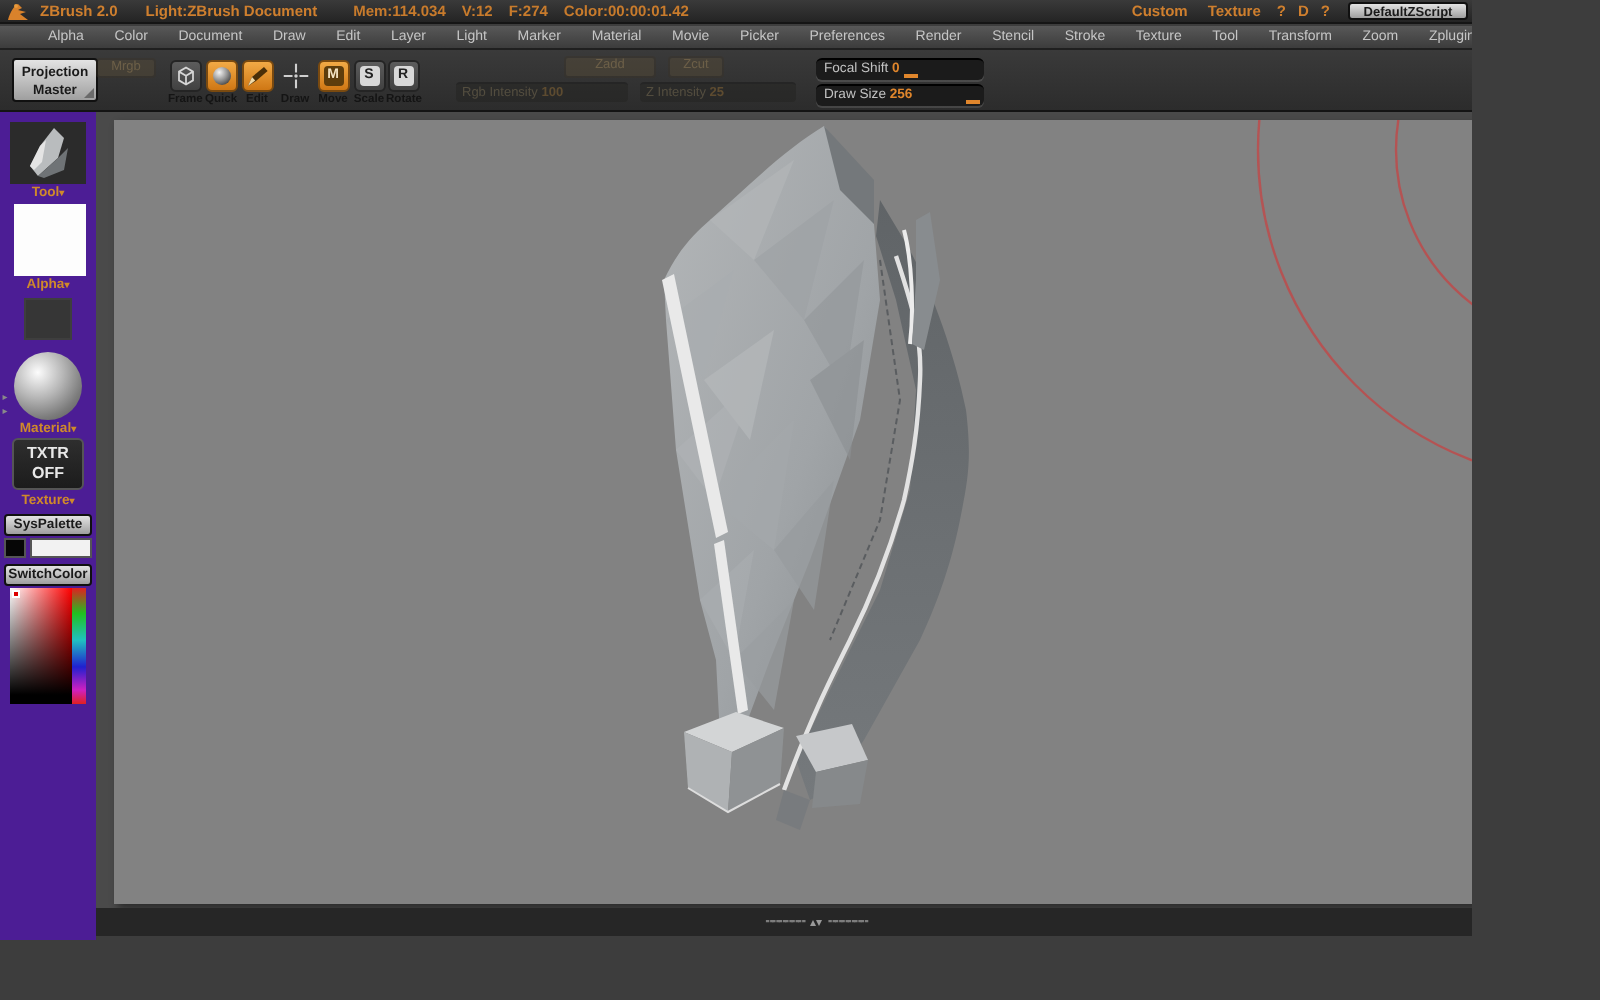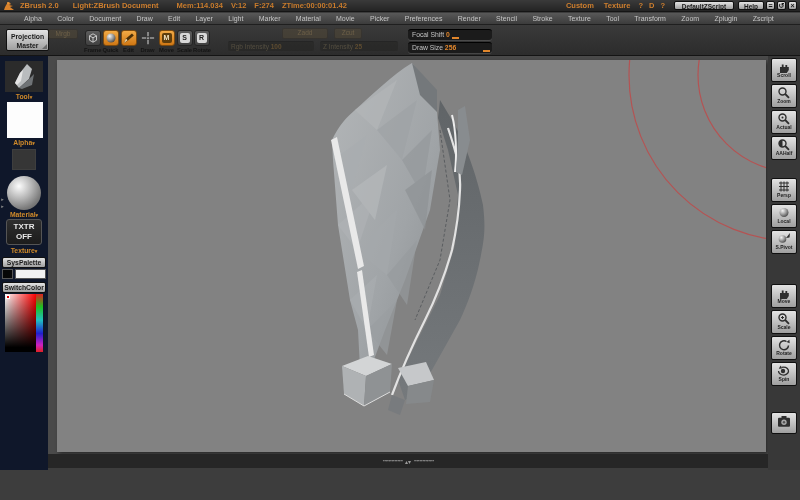--- a/index.html
+++ b/index.html
@@ -1,18 +1,18 @@
 <!DOCTYPE html>
 <html><head>
 <meta charset="utf-8">
 <style>
   * { margin:0; padding:0; box-sizing:border-box; }
   html,body { width:800px; height:500px; }
   body { font-family:"Liberation Sans", sans-serif; background:#3d3d3d; overflow:hidden; }
-  #app { position:relative; width:800px; height:500px; background:#3d3d3d; overflow:hidden; }
+  #app { position:relative; width:736px; height:500px; background:#3d3d3d; overflow:hidden; }
 
   
   .titlebar { position:absolute; left:0; top:0; width:800px; height:12px;
     background:linear-gradient(#3a3a3a,#242424); border-bottom:1px solid #151515;
     display:flex; align-items:center; font-size:7.5px; font-weight:bold; color:#cf7f2e; }
   .titlebar .logo { width:13px; height:10px; margin:0 4px 0 3px; }
   .t-app { margin-right:14px; }
   .t-doc { margin-right:18px; }
   .t-stat { margin-right:8px; color:#c87b2c; }
   .t-right { margin-left:auto; display:flex; }
@@ -54,21 +54,21 @@
   .letter-chip { width:10px; height:10px; border-radius:2px; background:#d8d8d8;
     color:#222; font-size:7px; font-weight:bold; line-height:10px; text-align:center; }
   .letter-chip.dark { background:#5e3d0c; color:#f3e3c3; }
   .sld { position:absolute; left:408px; width:84px; height:11px; background:#1b1b1b;
     border-radius:3px; border-top:1px solid #000; box-shadow:0 1px 0 rgba(255,255,255,.12);
     color:#c2c2c2; font-size:6.8px; padding:1px 4px 0; white-space:nowrap; }
   .sld .val { color:#e0862c; font-weight:bold; }
   .sld .mark { position:absolute; bottom:1px; width:7px; height:2px; background:#e0862c; }
 
   
-  .ltray { position:absolute; left:0; top:56px; width:48px; height:414px; background:#0f172a; }
+  .ltray { position:absolute; left:0; top:56px; width:48px; height:414px; background:#4c1d95; }
   .lt-lab { position:absolute; width:48px; text-align:center; font-size:6.8px;
     font-weight:bold; color:#d08a2a; cursor:default; }
   .lt-lab .arr { font-size:5px; color:#d08a2a; }
   .thumb-tool { position:absolute; left:5px; top:5px; width:38px; height:31px; background:#2b2b2b; }
   .thumb-alpha { position:absolute; left:7px; top:46px; width:36px; height:36px; background:#fdfdfd; }
   .thumb-faint { position:absolute; left:12px; top:93px; width:24px; height:21px;
     background:#363636; border:1px solid #3e3e3e; }
   .sphere { position:absolute; left:7px; top:120px; width:34px; height:34px; border-radius:50%;
     background:radial-gradient(circle at 35% 30%, #fcfcfc, #b5b5b5 40%, #7c7c7c 70%, #4f4f4f); }
   .txtr-btn { position:absolute; left:6px; top:163px; width:36px; height:26px;
@@ -134,21 +134,21 @@
   <div class="titlebar">
     <svg class="logo" viewBox="0 0 13 10">
       <path d="M1,9 C2,5 4,2 6,1 L8,3 L6,4 L10,5 L7,6 L11,9 Z" fill="#d9822b"></path>
       <circle cx="5" cy="2" r="1" fill="#e89a3c"></circle>
     </svg>
     <span class="t-app">ZBrush 2.0</span>
     <span class="t-doc">Light:ZBrush Document</span>
     <span class="t-stat">Mem:114.034</span>
     <span class="t-stat">V:12</span>
     <span class="t-stat">F:274</span>
-    <span class="t-stat">ZTime:00:00:01.42</span>
+    <span class="t-stat">Color:00:00:01.42</span>
     <div class="t-right">
       <span class="t-txtbtn">Custom</span>
       <span class="t-txtbtn">Texture</span>
       <span class="t-mini">?</span>
       <span class="t-mini">D</span>
       <span class="t-mini">?</span>
       <div class="btn-light t-script">DefaultZScript</div>
       <div class="btn-light t-help">Help</div>
       <div class="btn-light t-win">=</div>
       <div class="btn-light t-win">↺</div>

